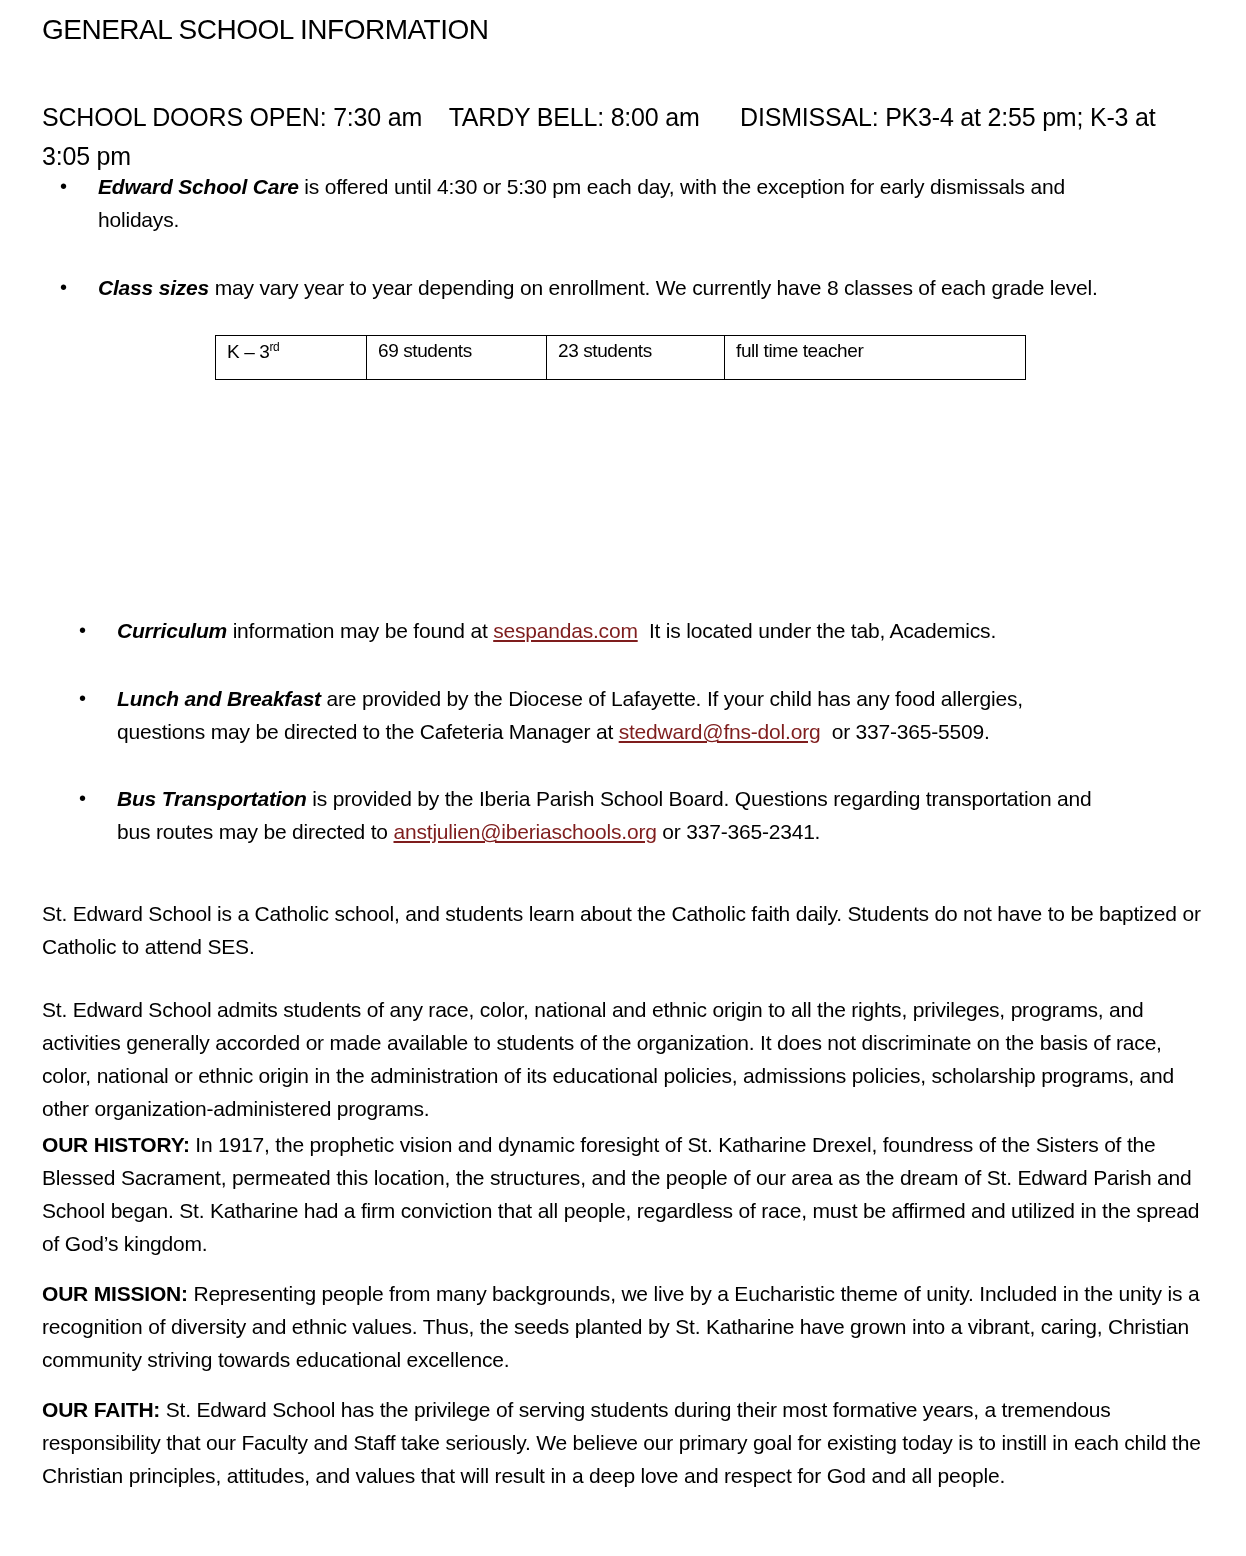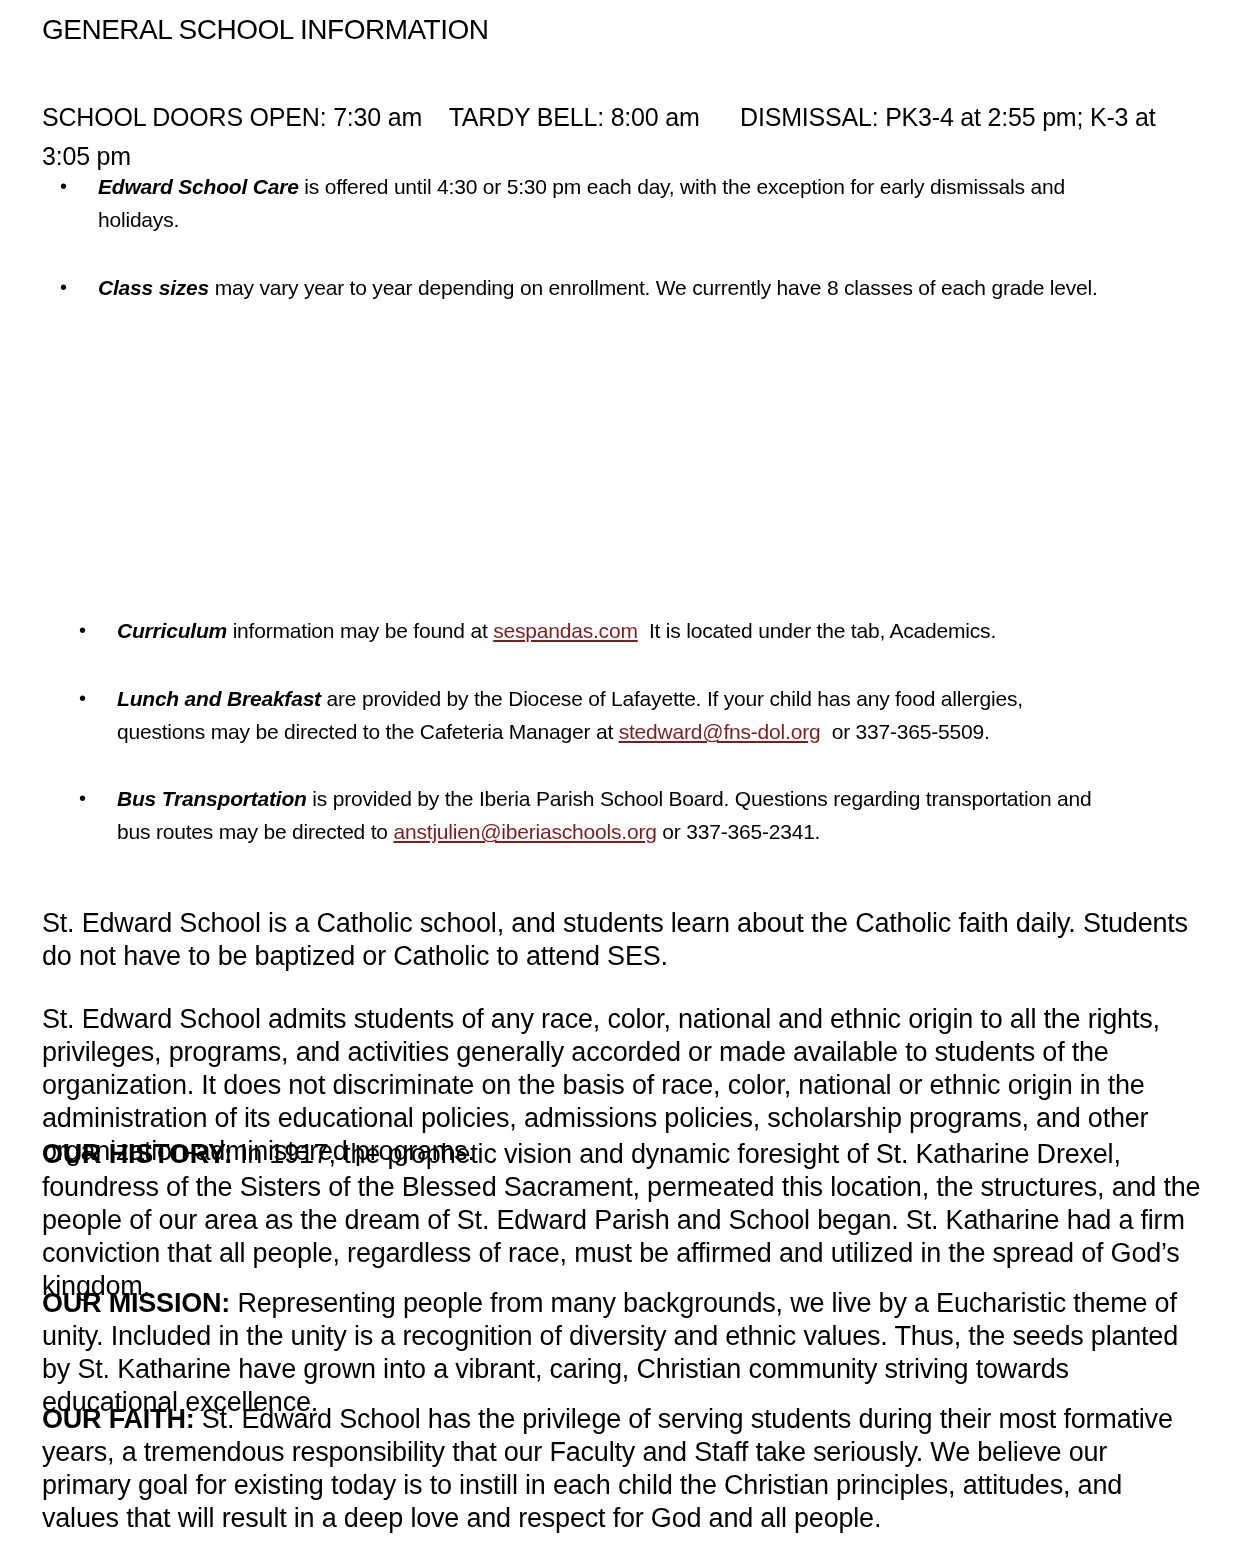--- a/index.html
+++ b/index.html
@@ -45,21 +45,21 @@
     padding: 4px 11px 0 11px;
     box-sizing: border-box;
   }
   table.grades td.c1 { width: 151px; }
   table.grades td.c2 { width: 180px; }
   table.grades td.c3 { width: 178px; }
   table.grades td.c4 { width: 301px; }
   table.grades sup { font-size: 12px; }
   .para {
     position: absolute; left: 42px; width: 1160px;
-    font-size: 27px; line-height: 33px; letter-spacing: -0.2px; margin-top: 10px;
+    font-size: 21px; line-height: 33px; letter-spacing: -0.2px;
   }
   .para b { font-weight: bold; }
 </style>
 </head>
 <body>
 
 <div class="page">
 
   <div class="title">GENERAL SCHOOL INFORMATION</div>
 
@@ -74,20 +74,26 @@
     <span>holidays.</span>
   </div>
 
   <div class="bullet" style="left:98px; top:271px; width:1120px; white-space:nowrap;">
     <span class="dot">•</span>
     <span class="lead">Class sizes</span><span> may vary year to year depending on enrollment. We currently have 8 classes of each grade level.</span>
   </div>
 
   <table class="grades">
     <tbody>
+    <tr>
+      <td class="c1"><span>K – 3</span><sup>rd</sup></td>
+      <td class="c2">69 students</td>
+      <td class="c3">23 students</td>
+      <td class="c4">full time teacher</td>
+    </tr>
   </tbody>
     </table>
 
   <div class="bullet" style="left:117px; top:614px; width:1100px; white-space:nowrap;">
     <span class="dot">•</span>
     <span class="lead">Curriculum</span><span> information may be found at </span><a class="link">sespandas.com</a><span style="white-space:pre;">  It is located under the tab, Academics.</span>
   </div>
 
   <div class="bullet" style="left:117px; top:682px; width:1100px; white-space:nowrap;">
     <span class="dot">•</span>

